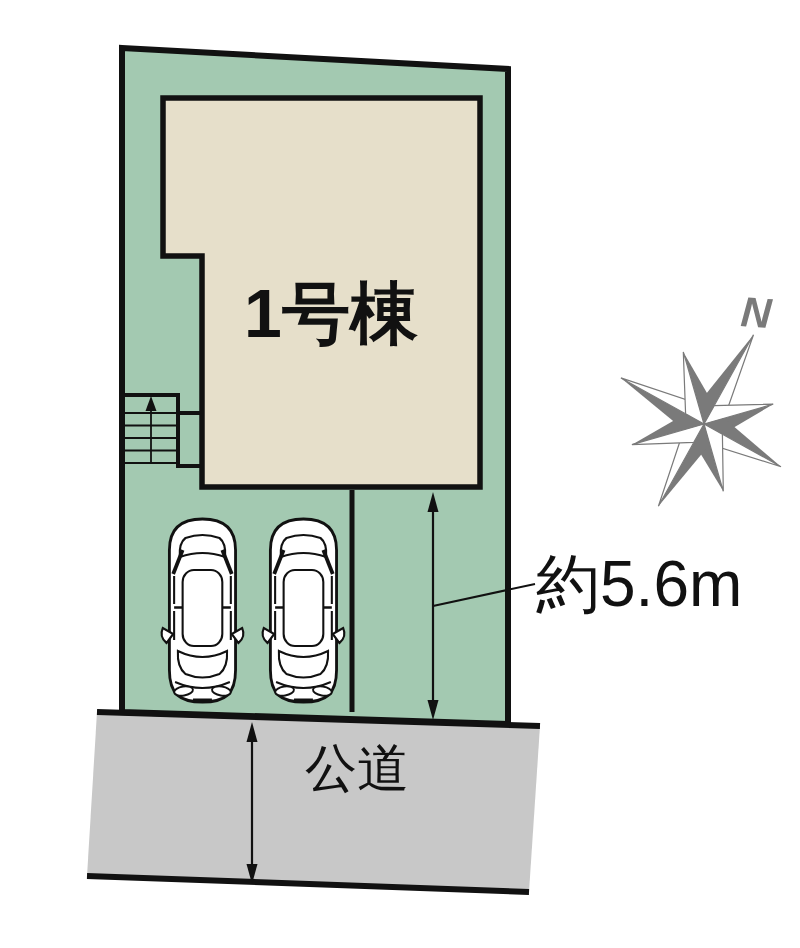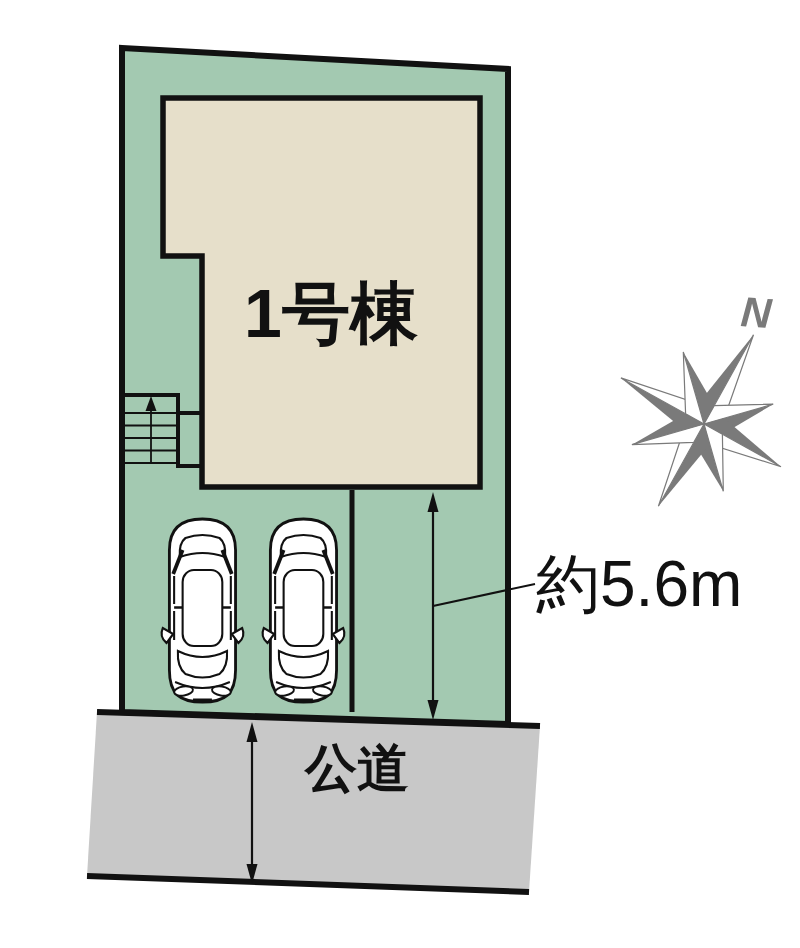--- a/index.html
+++ b/index.html
@@ -21,21 +21,21 @@
     left:206px;top:244px;width:250px;
     font-size:68px;font-weight:bold;
     text-align:center;letter-spacing:0px;margin-top:34px;
   }
   .lbl-depth{
     left:536px;top:551px;
     font-size:64px;font-weight:500;
   }
   .lbl-road{
     left:237px;top:737px;width:240px;
-    font-size:52px;font-weight:700;
+    font-size:52px;font-weight:400;
     text-align:center;line-height:63px;
   }
   .lbl-road span{display:block;}
   .lbl-north{
     left:741px;top:291px;
     font-size:42px;font-weight:bold;font-style:italic;
     color:#7a7a7a;
     transform:rotate(4deg);
   }
 </style>

